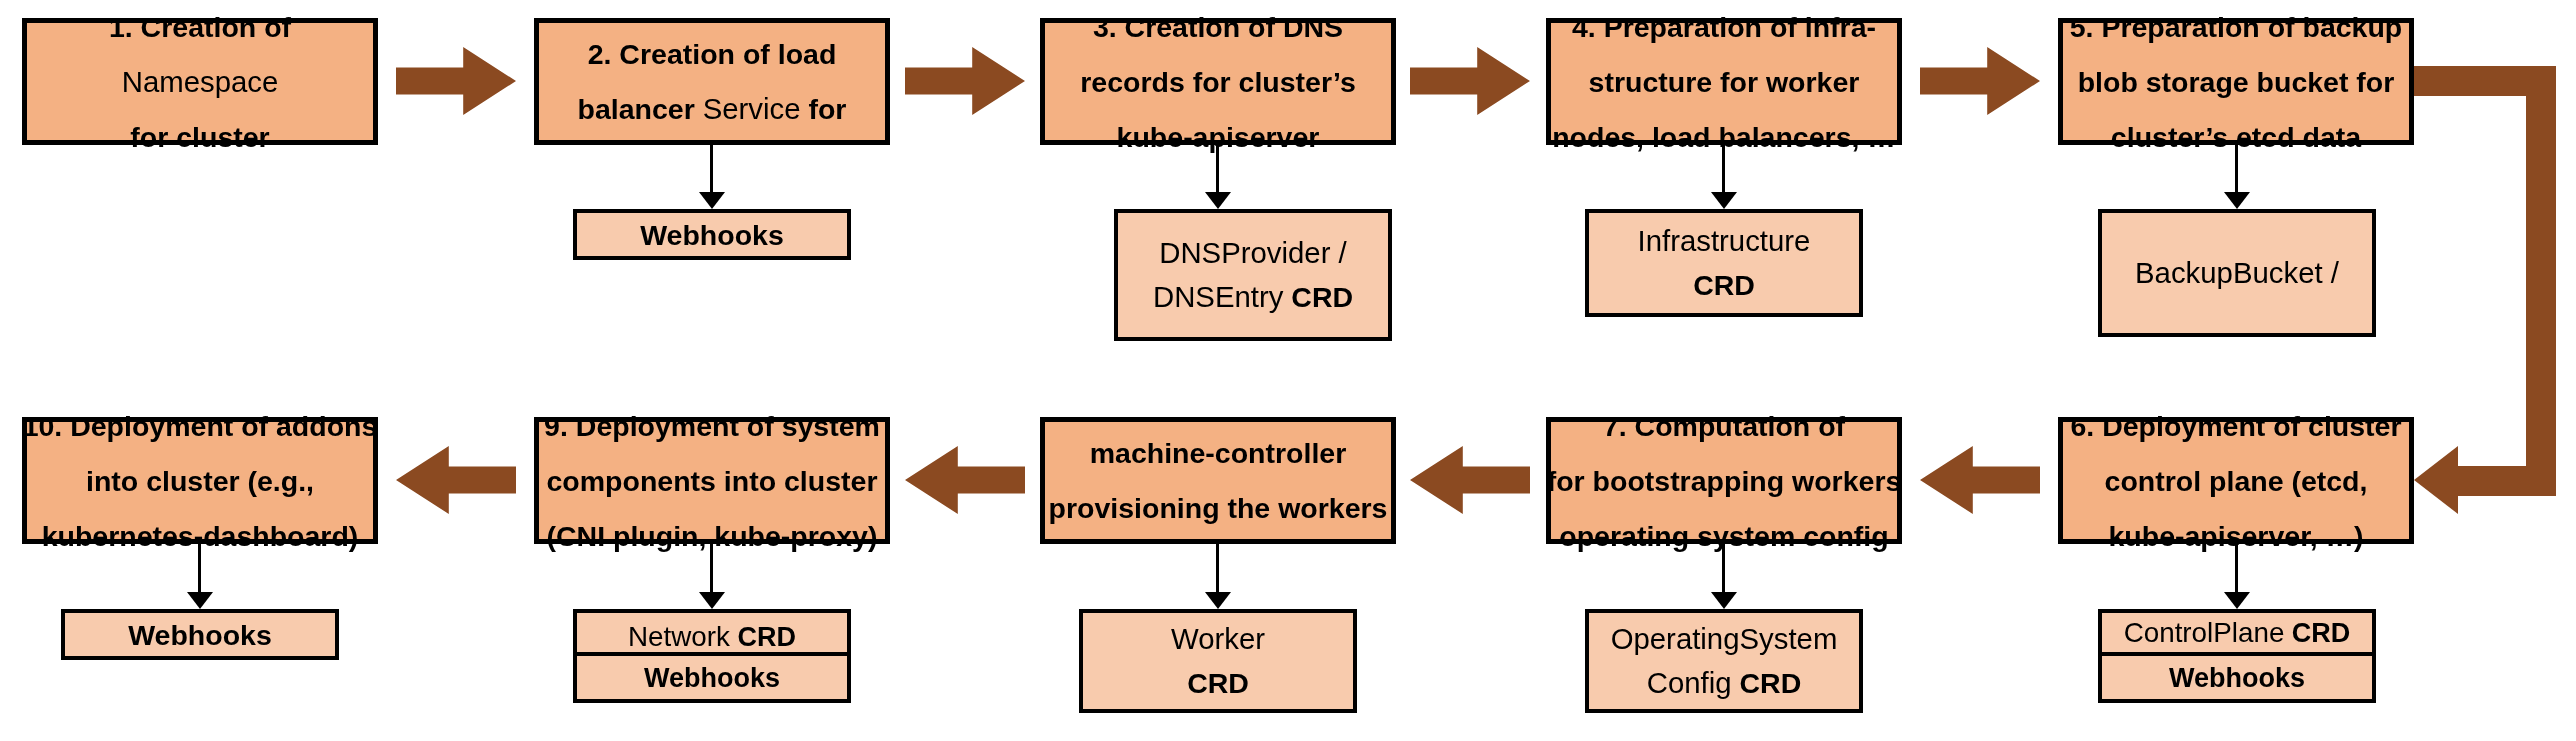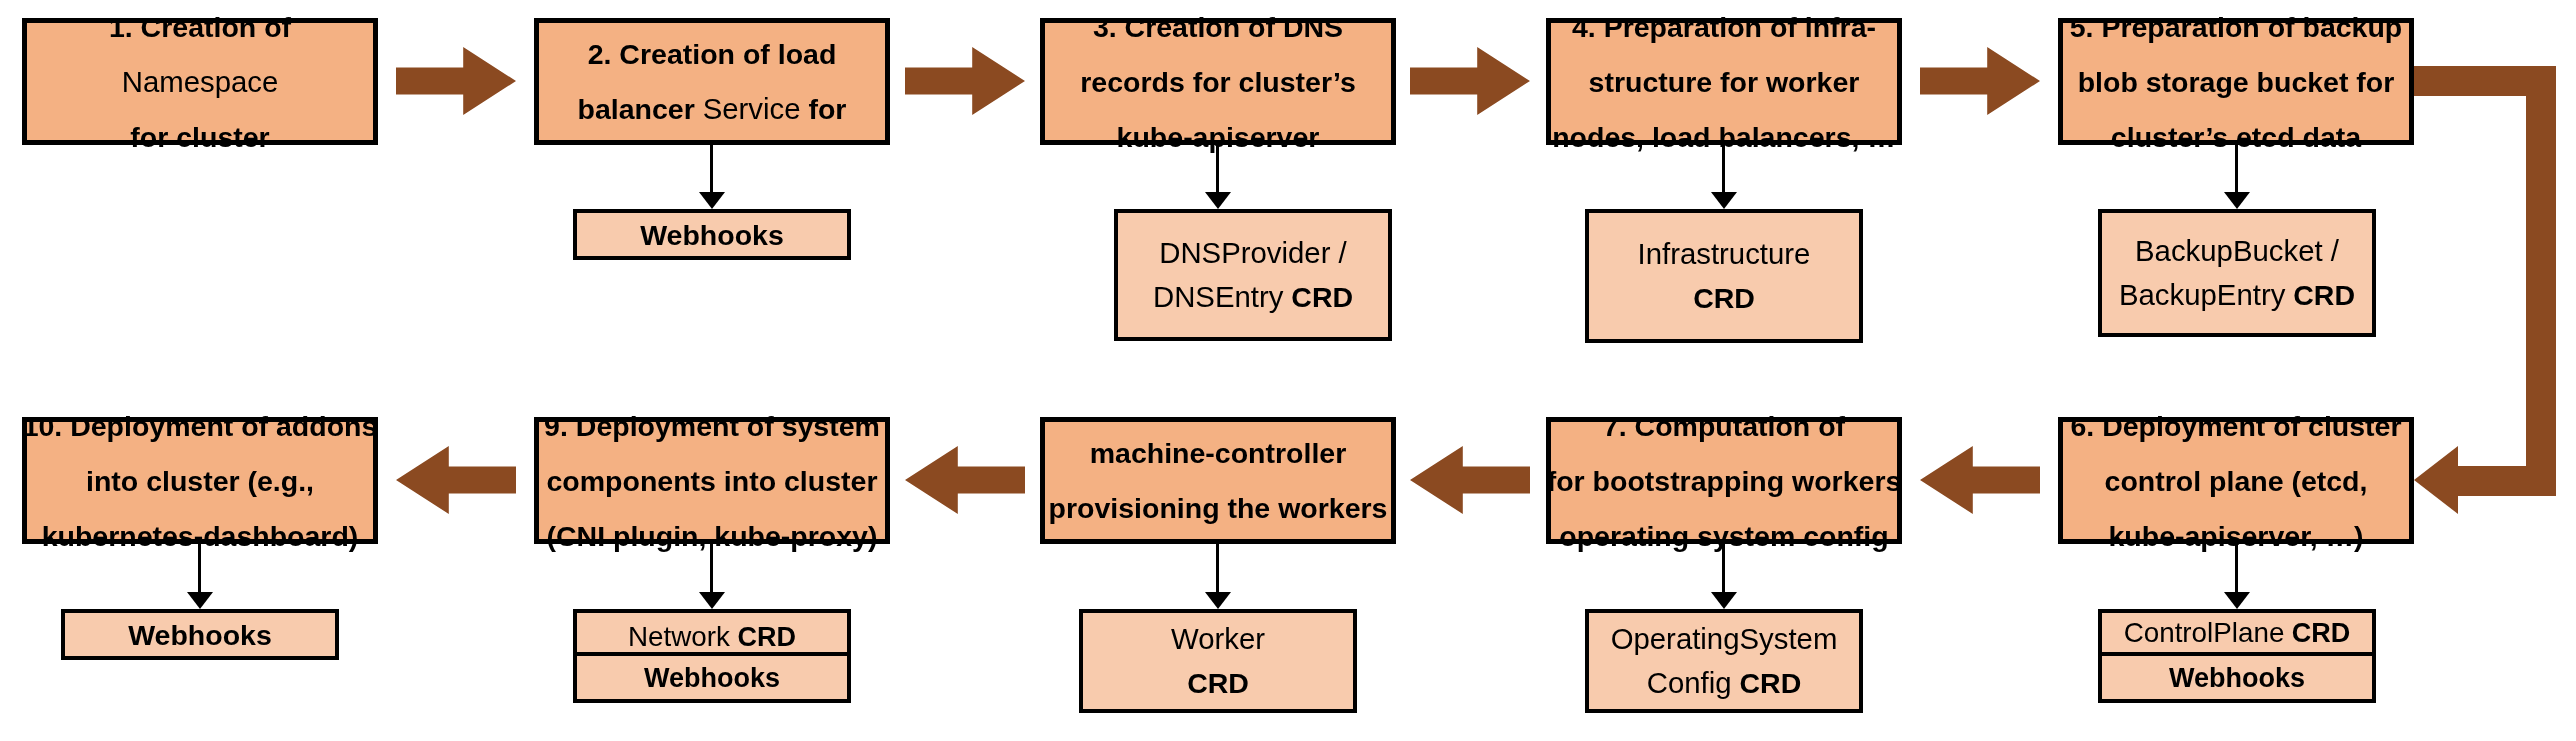--- a/index.html
+++ b/index.html
@@ -22,21 +22,21 @@
   .p-m9{left:534px;top:417px}.p-m10{left:22px;top:417px}
 
   
   .sub{position:absolute;width:278px;box-sizing:border-box;
     background:var(--sub-fill);border:4.3px solid var(--line);
     display:flex;flex-direction:column;justify-content:center;align-items:center;text-align:center;
     font:700 28.5px/44px "Liberation Sans", sans-serif;}
   .sub.stacked{font-size:27px;}
   .p-s2{left:573px;top:209px;height:51px}
   .p-s3{left:1114px;top:209px;height:132px}
-  .p-s4{left:1585px;top:209px;height:134px}
+  .p-s4{left:1585px;top:209px;height:108px}
   .p-s5{left:2098px;top:209px;height:128px}
   .p-s6a{left:2098px;top:609px;height:47px}
   .p-s6b{left:2098px;top:652px;height:51px}
   .p-s7{left:1585px;top:609px;height:104px}
   .p-s8{left:1079px;top:609px;height:104px}
   .p-s9a{left:573px;top:609px;height:55px}
   .p-s9b{left:573px;top:652px;height:51px}
   .p-s10{left:61px;top:609px;height:51px}
 
   
@@ -136,21 +136,20 @@
     <div class="ln"><span></span><span class="code">DNSEntry</span><span> CRD</span></div>
   </div>
 
   <div class="sub p-s4">
     <div class="ln"><span></span><span class="code">Infrastructure</span><span></span></div>
     <div class="ln"><span>CRD</span><span class="code"></span><span></span></div>
   </div>
 
   <div class="sub p-s5">
     <div class="ln"><span></span><span class="code">BackupBucket /</span><span></span></div>
-    <div class="ln"><span></span><span class="code">BackupEntry</span><span> CRD</span></div>
   </div>
 
   <div class="sub stacked p-s6a">
     <div class="ln"><span></span><span class="code">ControlPlane</span><span> CRD</span></div>
   </div>
   <div class="sub stacked p-s6b">
     <div class="ln"><span>Webhooks</span><span class="code"></span><span></span></div>
   </div>
 
   <div class="sub p-s7">

